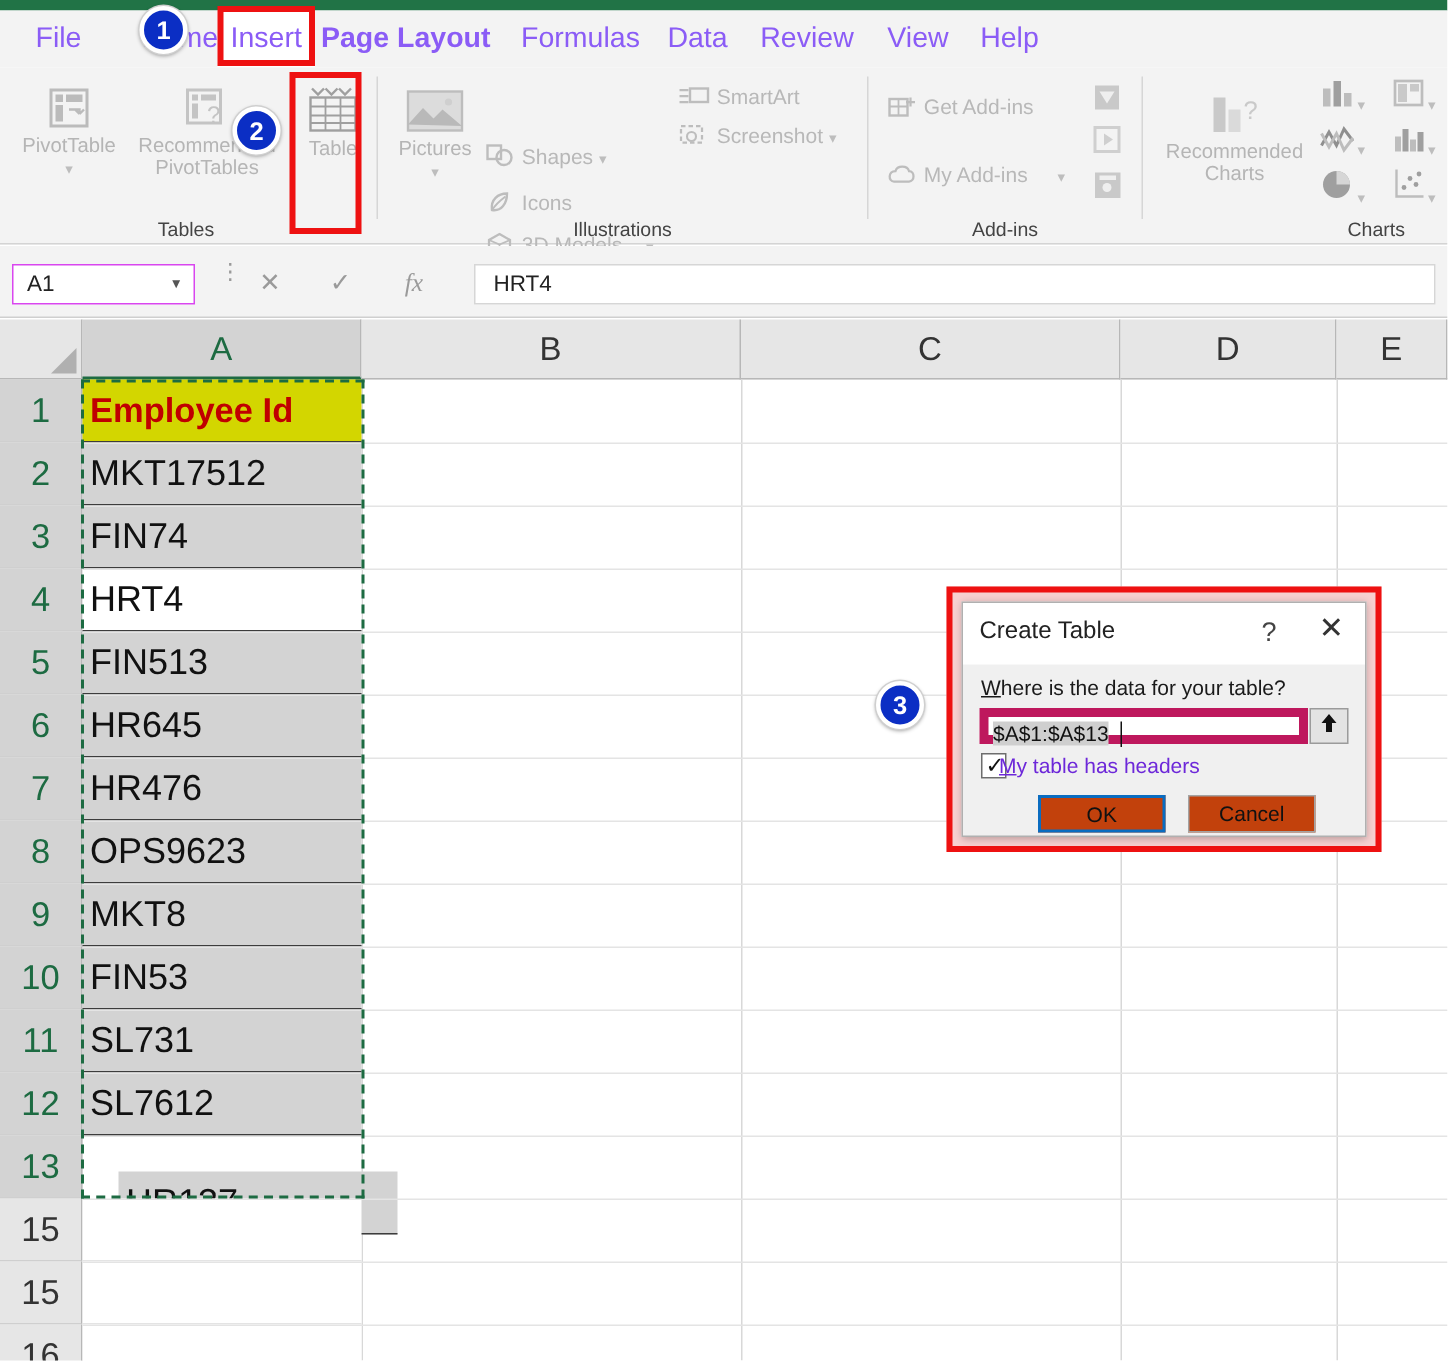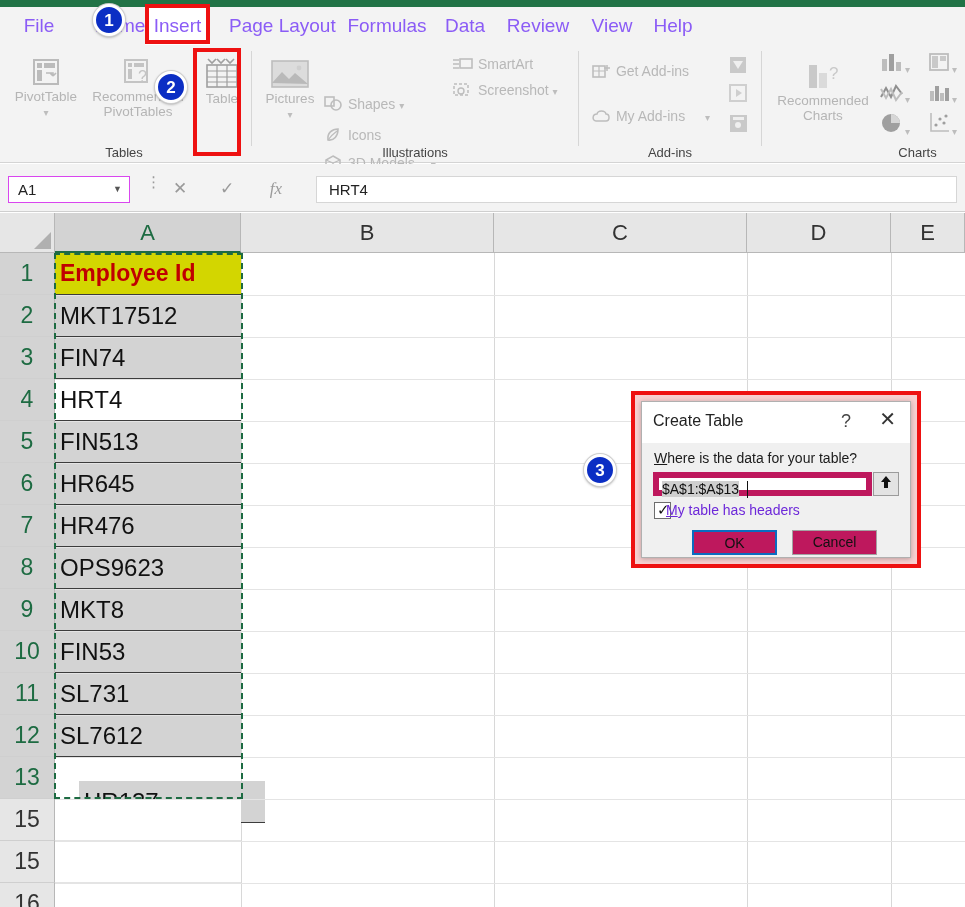--- a/index.html
+++ b/index.html
@@ -173,38 +173,38 @@
   }
   .dlg-cb {
     position:absolute; left:12px; top:100px; width:17px; height:17px;
     background:#fff; border:1px solid #6d6d6d;
   }
   .dlg-cb .tick {
     position:absolute; left:2px; top:-2px; font-size:15px; color:#111;
   }
   .dlg-cbl { position:absolute; left:24px; top:100px; font-size:14px; color:#6d28d9; }
   .dlg-btn {
-    position:absolute; top:128px; height:25px; background:#be185d;
+    position:absolute; top:128px; height:25px; background:#c2410c;
     border:1px solid #a3a3a3; text-align:center; line-height:23px;
     font-size:14px; color:#111;
   }
   .dlg-btn.primary { border:2px solid #0a6cc0; }
 </style>
 </head>
 <body>
 
 <div id="app">
 
   <div class="green-bar"></div>
 
   <div class="tabbar">
     <div class="tab" style="left:14px;  width:50px; text-align:center;">File</div>
     <div class="tab" style="left:85px;  width:70px; text-align:center;">Home</div>
     <div class="tab sel" style="left:145px; width:65px; text-align:center;">Insert</div>
-    <div class="tab" style="left:227px; width:116px;text-align:left;">Page Layout</div>
+    <div class="tab" style="left:212px; width:116px;text-align:left;font-weight:bold;">Page Layout</div>
     <div class="tab" style="left:343px; width:88px; text-align:center;">Formulas</div>
     <div class="tab" style="left:439px; width:52px; text-align:center;">Data</div>
     <div class="tab" style="left:499px; width:78px; text-align:center;">Review</div>
     <div class="tab" style="left:585px; width:54px; text-align:center;">View</div>
     <div class="tab" style="left:647px; width:52px; text-align:center;">Help</div>
   </div>
 
   <div class="ribbon">
 
     <div class="bigbtn" style="left:8px; top:10px; width:76px;">

